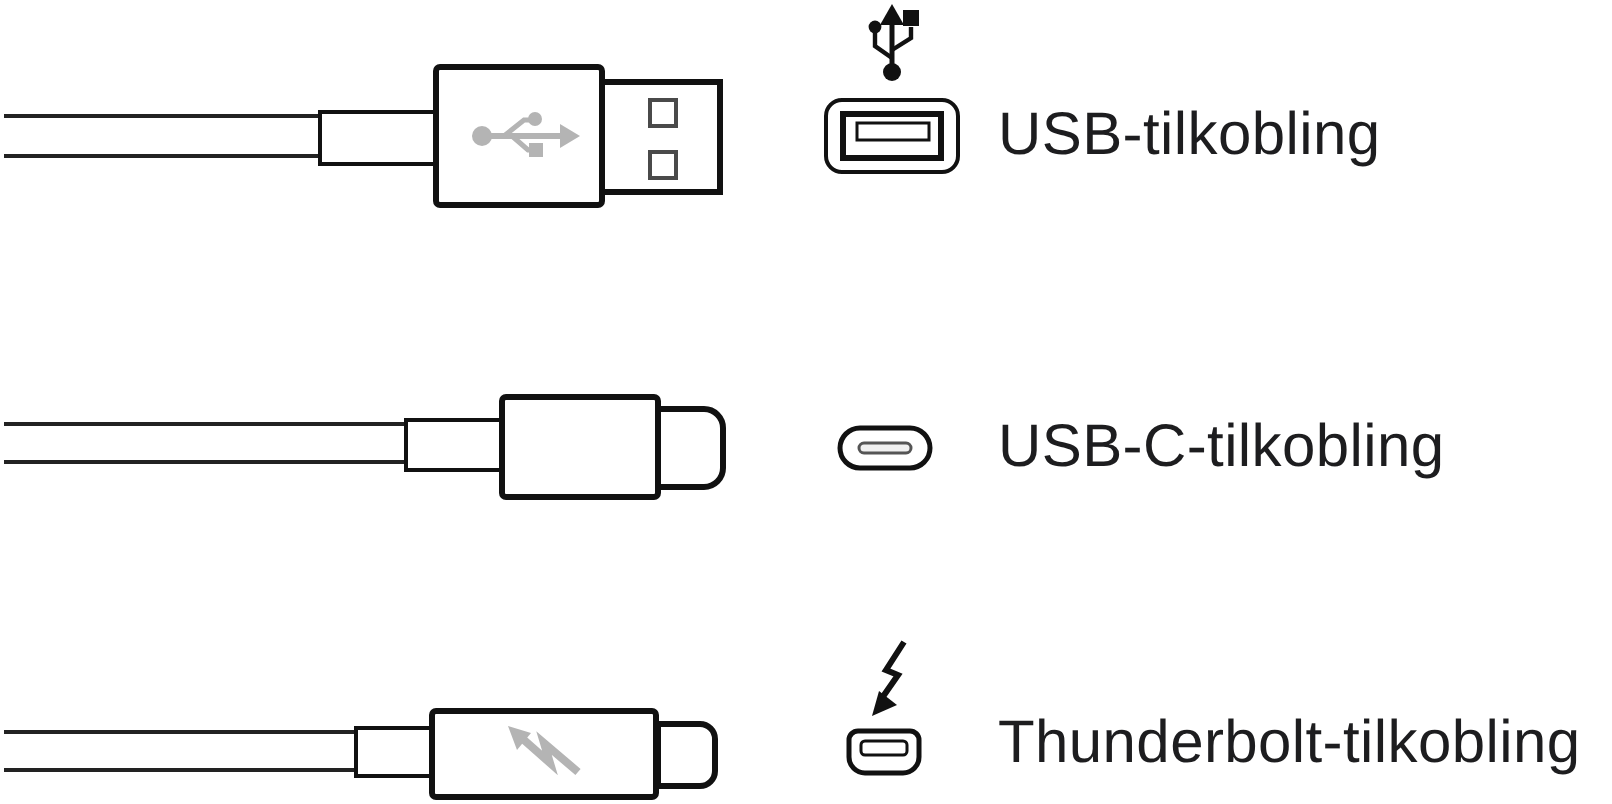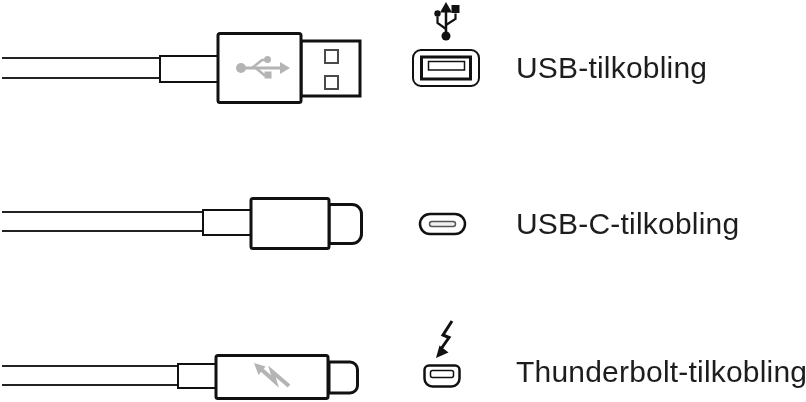--- a/index.html
+++ b/index.html
@@ -6,21 +6,21 @@
   .stage {
     position:relative;
     width:806px; height:402px;
     background:#ffffff;
     overflow:hidden;
     font-family:"Liberation Sans", sans-serif;
   }
   .stage svg.art { position:absolute; left:0; top:0; }
   .lbl {
     position:absolute;
-    left:516px;
+    left:499px;
     font-size:30px;
     line-height:1;
     letter-spacing:0.2px;
     color:#1d1d1f;
     white-space:nowrap;
   }
   .lbl.r1 { top:53px; }
   .lbl.r2 { top:209px; }
   .lbl.r3 { top:357px; }
 </style>

